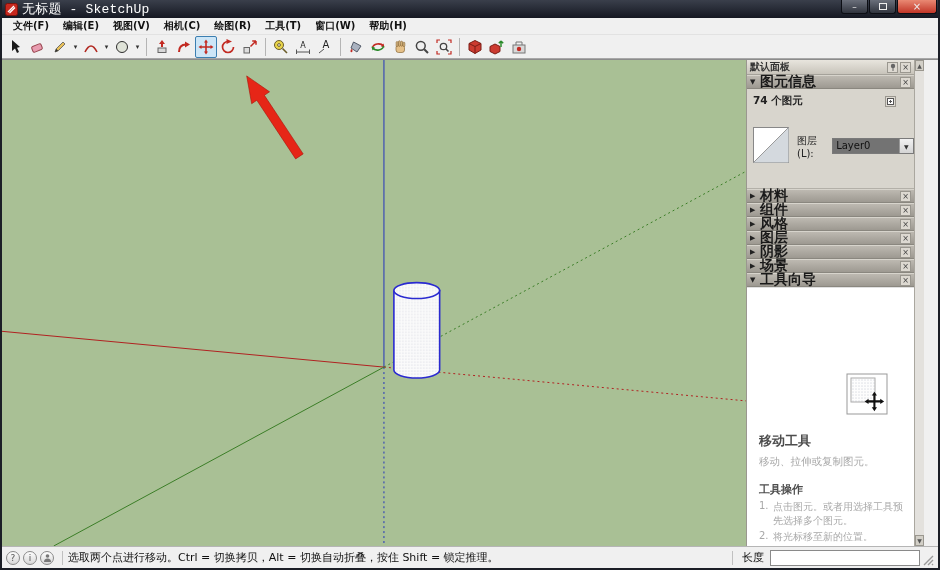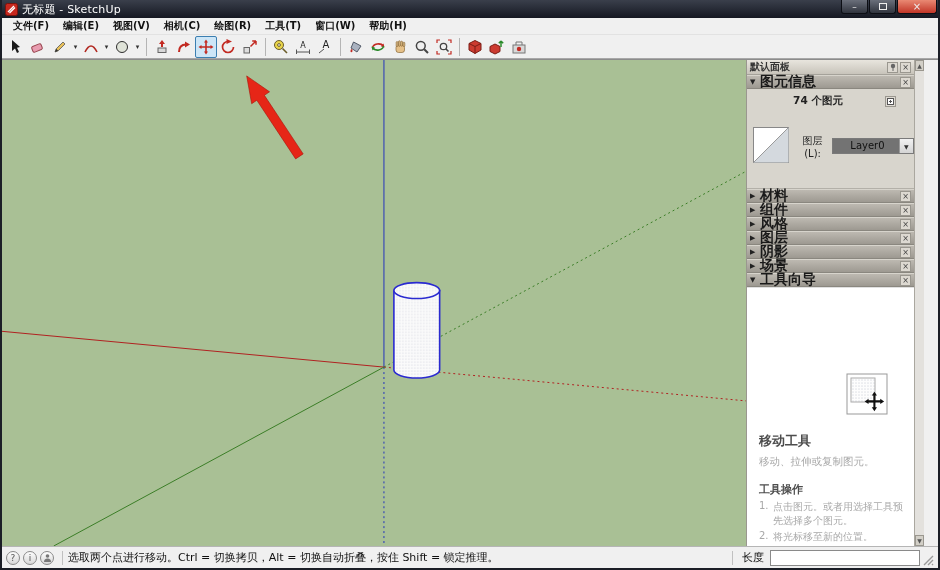--- a/index.html
+++ b/index.html
@@ -3,21 +3,21 @@
 <meta charset="utf-8">
 <style>
   * { box-sizing: border-box; margin: 0; padding: 0; }
   html,body { width:940px; height:570px; overflow:hidden; }
   body { font-family:"DejaVu Sans","Liberation Sans",sans-serif; font-size:11px; background:#f0f0f0; }
   #window { width:940px; height:570px; display:flex; flex-direction:column; border-left:2px solid #1b1e26; border-right:2px solid #1b1e26; border-bottom:2px solid #1b1e26; }
 
   
   .titlebar { height:18px; background:linear-gradient(#3a3f4b,#151822); display:flex; align-items:center; position:relative; color:#fff; flex:0 0 18px; }
   .titlebar .app-icon { width:13px; height:13px; margin:0 4px 0 3px; }
-  .titlebar .title-text { font-size:11px; letter-spacing:.2px; }
+  .titlebar .title-text { font-size:13px; letter-spacing:.2px;font-family:Liberation Mono, monospace; }
   .win-controls { position:absolute; right:0; top:0; display:flex; }
   .win-btn { width:27px; height:14px; display:flex; align-items:center; justify-content:center; border:1px solid #0c0e14; border-top:none; background:linear-gradient(#6a6f7a,#30343e); color:#eee; font-size:9px; border-radius:0 0 3px 3px; margin-right:1px; }
   .win-btn.close { width:40px; background:linear-gradient(#e98973,#c13527); font-size:10px; }
   .maxglyph { width:8px; height:7px; border:1px solid #eee; display:inline-block; }
 
   
   .menubar { height:17px; background:#f0f0f0; display:flex; align-items:center; padding-left:4px; flex:0 0 17px; border-bottom:1px solid #e2e2e2; }
   .menu-item { padding:1px 7px; color:#111; font-size:10px;font-weight:bold; }
 
   
@@ -35,21 +35,21 @@
 
   
   .right-col { flex:0 0 192px; display:flex; min-height:0; border-top:1px solid #8c8c8c; }
   .panel { width:168px; background:#cfccc4; display:flex; flex-direction:column; border-left:1px solid #9a978f; }
   .panel-titlebar { height:15px; background:linear-gradient(#e8e5de,#c8c4bb); border-bottom:1px solid #a5a29a; display:flex; align-items:center; padding:0 3px; }
   .panel-titlebar .pt-label { font-size:10px; font-weight:bold; color:#333; flex:1; }
   .mini-btn { width:11px; height:11px; display:flex; align-items:center; justify-content:center; font-size:8px; color:#444; border:1px solid #9a978f; background:#ddd9d1; margin-left:2px; }
   .sec-header { height:14px; background:linear-gradient(#bdb9b1,#9d9991); border-top:1px solid #d7d4cc; border-bottom:1px solid #8a877f; display:flex; align-items:center; padding:0 3px; }
   .sec-arrow { font-size:7px; color:#222; width:10px; }
   .sec-label { flex:1; font-size:14px; font-weight:bold; color:#1a1a1a; }
-  .entity-content { height:100px; background:#d8d5cd; padding:4px 18px 0 6px; border-bottom:1px solid #b3b0a8;text-align:center; }
+  .entity-content { height:100px; background:#d8d5cd; padding:4px 18px 0 6px; border-bottom:1px solid #b3b0a8; }
   .entity-row1 { display:flex; align-items:center; height:16px; }
   .entity-count { font-size:10.5px; font-weight:bold; color:#222; flex:1; }
   .entity-row2 { display:flex; margin-top:18px; }
   .thumb { width:36px; height:36px; }
   .layer-line { display:flex; align-items:center; margin:2px 0 0 8px; }
   .layer-label { font-size:10px; color:#222; margin-right:4px; }
   .combo { display:flex; width:96px; height:16px; border:1px solid #7a7a7a; background:#737373; }
   .combo-value { flex:1; font-size:10px; padding:1px 0 0 3px; color:#111; overflow:hidden; }
   .combo-btn { width:14px; background:linear-gradient(#f2f2f2,#d4d4d4); border-left:1px solid #9a9a9a; display:flex; align-items:center; justify-content:center; font-size:6px; color:#333; }
 

